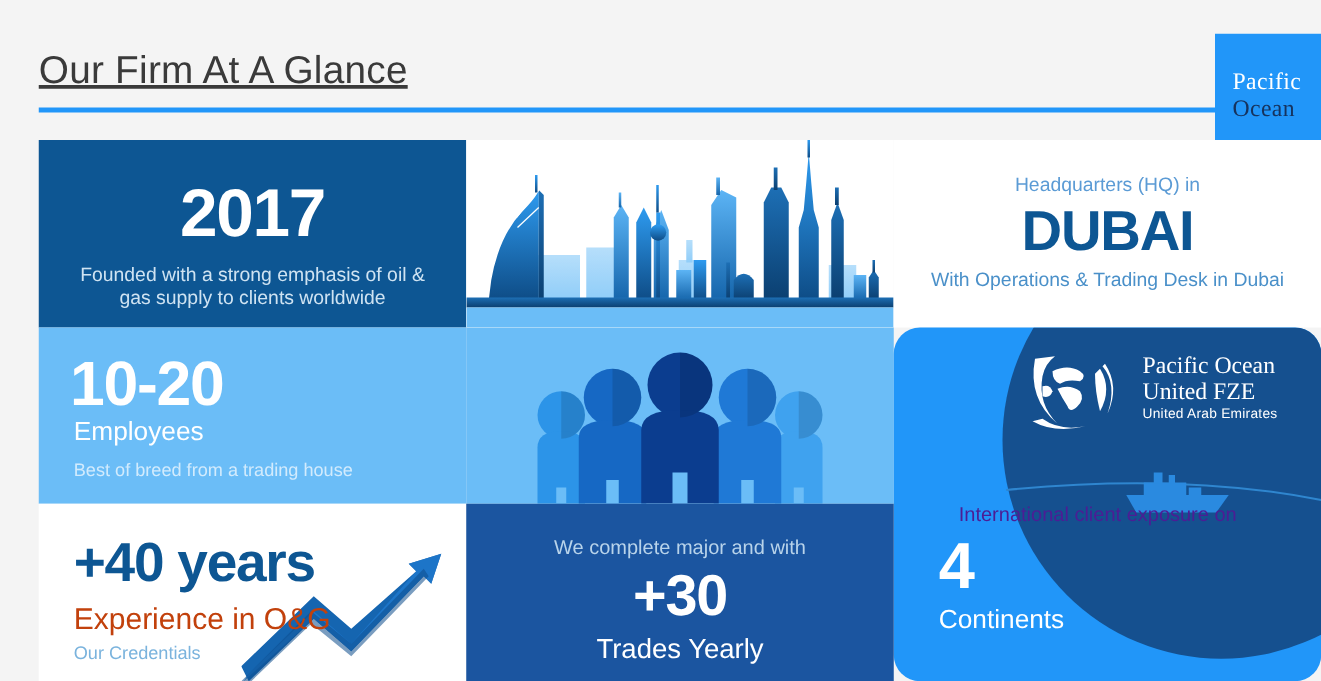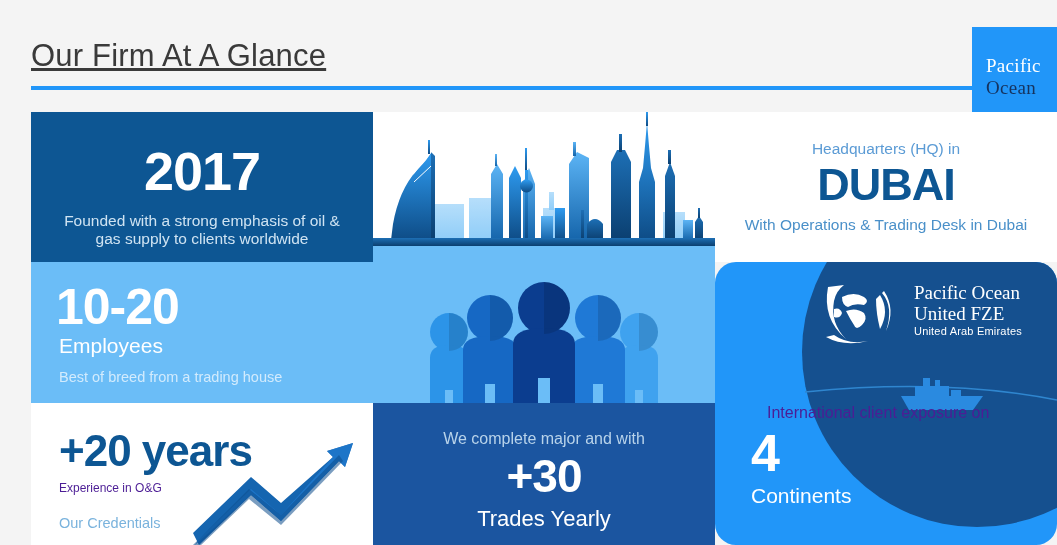--- a/index.html
+++ b/index.html
@@ -158,21 +158,21 @@
     color: #d2ebfd; font-size: 14.5px; font-weight: 300;
   }
 
   
   #exp-num {
     position: absolute; left: 28px; top: 26px;
     color: #0d5693; font-size: 44px;
   }
   #exp-label {
     position: absolute; left: 28px; top: 79px;
-    color: #4c1d95; font-size: 12px; font-weight: 300;
+    color: #c2410c; font-size: 24px; font-weight: 300;
   }
   #exp-desc {
     position: absolute; left: 28px; top: 112px;
     color: #7ab3dd; font-size: 14.5px; font-weight: 300;
   }
 
   
   #trades-pre {
     position: absolute; left: 0; top: 26px; width: 342px;
     text-align: center; color: #b8d3ea;
@@ -412,21 +412,21 @@
 
   <div class="panel" id="panel-experience">
     <svg width="180" height="142" viewBox="0 0 180 142" style="position:absolute;right:0;bottom:0;">
 
       <path d="M6 142 L58 92 L88 118 L146 58 L152 64 L160 40 L134 48 L140 54 L88 100 L58 74 L0 130 Z" fill="#1565b0"></path>
 
       <path d="M6 136 L58 86 L88 112 L140 54 L134 48 L160 40 L152 64 L146 58 L88 118 L58 92 L2 142 Z" fill="#1f78cc" opacity="0.85"></path>
 
       <path d="M0 142 L56 86 L88 112 L146 52 L150 58 L88 122 L56 96 L8 142 Z" fill="#0d4d8c" opacity="0.55"></path>
     </svg>
-    <div class="big-num" id="exp-num">+20 years</div>
+    <div class="big-num" id="exp-num">+40 years</div>
     <div class="sub-label" id="exp-label">Experience in O&amp;G</div>
     <div class="tiny-label" id="exp-desc">Our Credentials</div>
   </div>
 
   <div class="panel" id="panel-trades">
     <div class="tiny-label" id="trades-pre">We complete major and with</div>
     <div class="big-num" id="trades-num">+30</div>
     <div class="sub-label" id="trades-label">Trades Yearly</div>
   </div>
 

